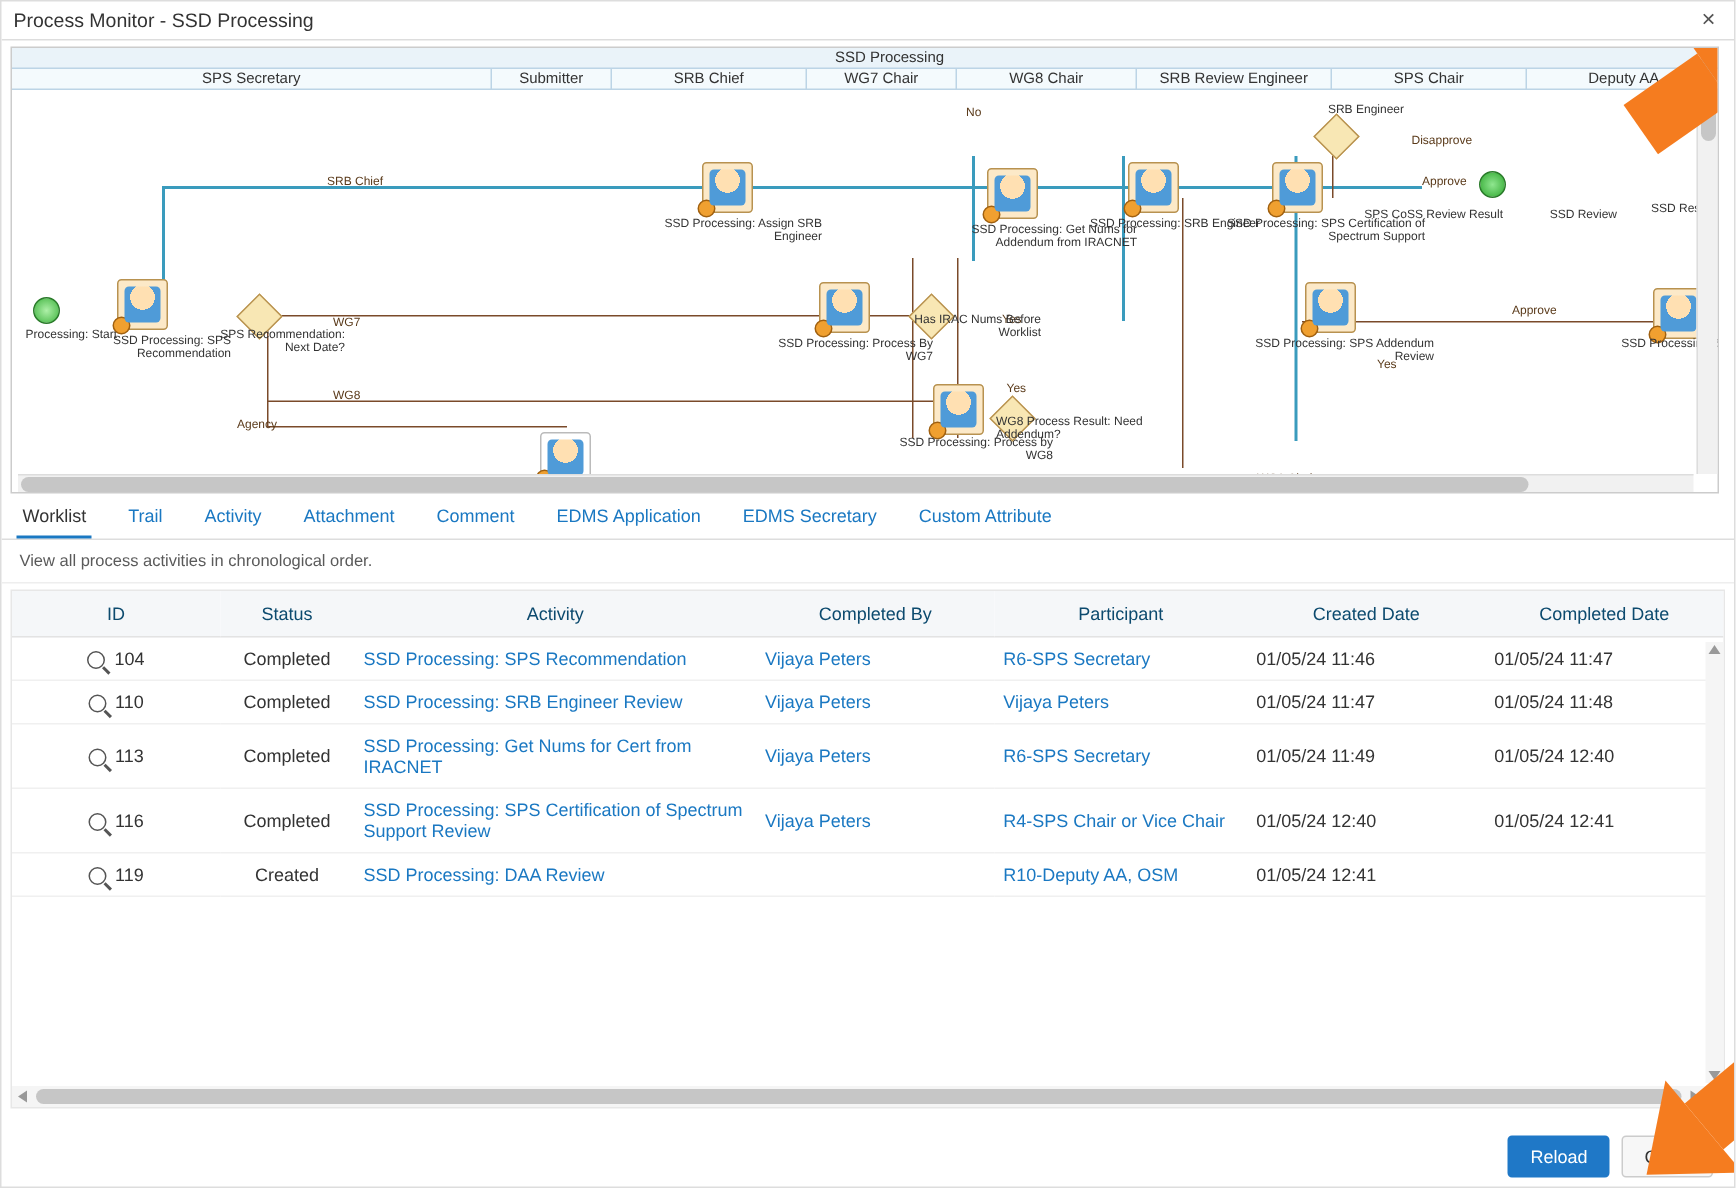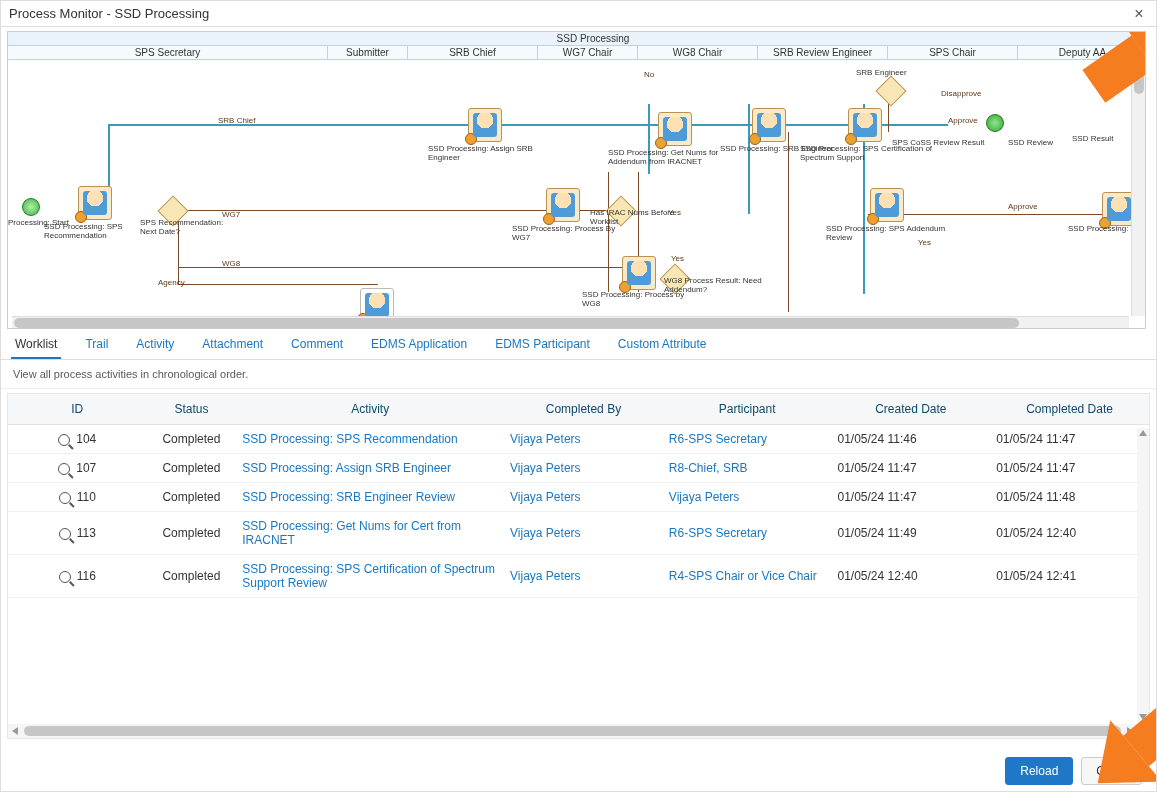--- a/index.html
+++ b/index.html
@@ -97,21 +97,21 @@
     width: 12px; height: 12px;
     border-radius: 50%;
     background: #f0a030;
     border: 1px solid #a06010;
     bottom: -4px; left: -4px;
   }
   .node-label {
     position: absolute;
     font-size: 8px;
     color: #333;
-    text-align: left;
+    text-align: right;
     line-height: 9px;
   }
   .gateway {
     position: absolute;
     width: 22px; height: 22px;
     background: #f8e7b4;
     border: 1px solid #b89250;
     transform: rotate(45deg);
   }
   .start-circle {
@@ -424,21 +424,21 @@
   </div>
 </div>
 
 <div class="tabs" id="tabs">
     <div class="tab active">Worklist</div>
     <div class="tab">Trail</div>
     <div class="tab">Activity</div>
     <div class="tab">Attachment</div>
     <div class="tab">Comment</div>
     <div class="tab">EDMS Application</div>
-    <div class="tab">EDMS Participant</div>
+    <div class="tab">EDMS Secretary</div>
     <div class="tab">Custom Attribute</div>
   </div>
 
 <div class="hint">View all process activities in chronological order.</div>
 
 <div class="tbl-wrap">
   <table>
     <thead>
       <tr id="thead-row">
           <th style="width: 140px;">ID</th>
@@ -451,29 +451,20 @@
         </tr>
     </thead>
     <tbody id="tbody">
         <tr>
           <td class="id"><span class="mag"></span>104</td>
           <td class="status">Completed</td>
           <td><span class="lnk">SSD Processing: SPS Recommendation</span></td>
           <td><span class="lnk">Vijaya Peters</span></td>
           <td><span class="lnk">R6-SPS Secretary</span></td>
           <td class="date">01/05/24 11:46</td>
-          <td class="date">01/05/24 11:47</td>
-        </tr>
-        <tr>
-          <td class="id"><span class="mag"></span>107</td>
-          <td class="status">Completed</td>
-          <td><span class="lnk">SSD Processing: Assign SRB Engineer</span></td>
-          <td><span class="lnk">Vijaya Peters</span></td>
-          <td><span class="lnk">R8-Chief, SRB</span></td>
-          <td class="date">01/05/24 11:47</td>
           <td class="date">01/05/24 11:47</td>
         </tr>
         <tr>
           <td class="id"><span class="mag"></span>110</td>
           <td class="status">Completed</td>
           <td><span class="lnk">SSD Processing: SRB Engineer Review</span></td>
           <td><span class="lnk">Vijaya Peters</span></td>
           <td><span class="lnk">Vijaya Peters</span></td>
           <td class="date">01/05/24 11:47</td>
           <td class="date">01/05/24 11:48</td>
@@ -489,20 +480,29 @@
         </tr>
         <tr>
           <td class="id"><span class="mag"></span>116</td>
           <td class="status">Completed</td>
           <td><span class="lnk">SSD Processing: SPS Certification of Spectrum Support Review</span></td>
           <td><span class="lnk">Vijaya Peters</span></td>
           <td><span class="lnk">R4-SPS Chair or Vice Chair</span></td>
           <td class="date">01/05/24 12:40</td>
           <td class="date">01/05/24 12:41</td>
         </tr>
+        <tr>
+          <td class="id"><span class="mag"></span>119</td>
+          <td class="status">Created</td>
+          <td><span class="lnk">SSD Processing: DAA Review</span></td>
+          <td></td>
+          <td><span class="lnk">R10-Deputy AA, OSM</span></td>
+          <td class="date">01/05/24 12:41</td>
+          <td class="date"></td>
+        </tr>
       </tbody>
   </table>
   <div class="tbl-vscroll">
     <div class="tri-up"></div>
       <div class="tri-down"></div>
   </div>
   <div class="tbl-hscroll">
     <div class="tri-l"></div>
       <div class="thumb"></div>
       <div class="tri-r"></div>

